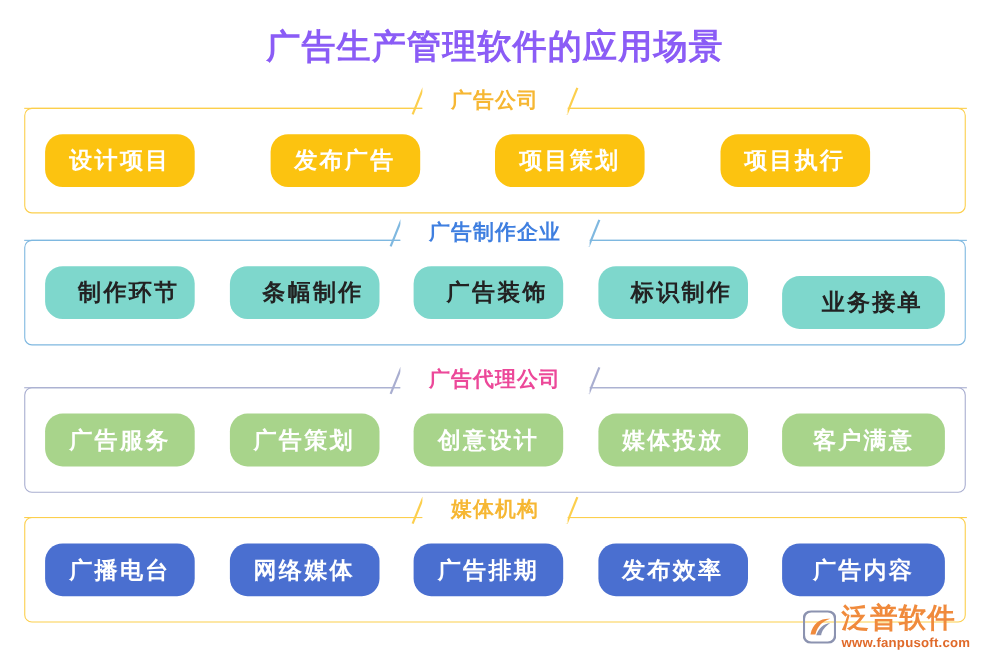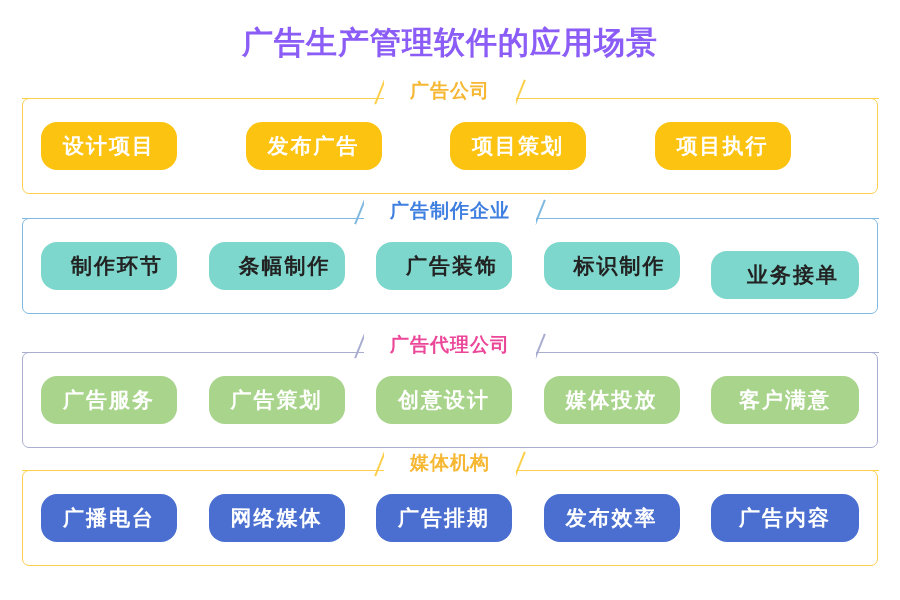--- a/index.html
+++ b/index.html
@@ -267,14 +267,25 @@
       <div class="pill pill-media" style="width: 136px;">网络媒体</div>
       <div class="gap"></div>
       <div class="pill pill-media" style="width: 136px;">广告排期</div>
       <div class="gap"></div>
       <div class="pill pill-media" style="width: 136px;">发布效率</div>
       <div class="gap"></div>
       <div class="pill pill-media" style="width: 148px;">广告内容</div>
     </div>
   </div>
 
+  <div class="logo">
+    <svg class="logo-mark" viewBox="0 0 40 40">
+      <rect x="1" y="1" width="38" height="38" rx="9" ry="9" fill="none" stroke="#8c93b0" stroke-width="3"></rect>
+      <path d="M9 29 C12 14 23 9 33 10 C24 13 18 18 15 29 Z" fill="#f08a3c"></path>
+      <path d="M16 30 C19 21 25 16 33 15 C26 20 23 24 22 30 Z" fill="#8c93b0"></path>
+    </svg>
+    <div class="logo-text-wrap">
+      <span class="logo-name">泛普软件</span>
+      <span class="logo-url">www.fanpusoft.com</span>
+    </div>
+  </div>
 
 </div>
 
 </body></html>

